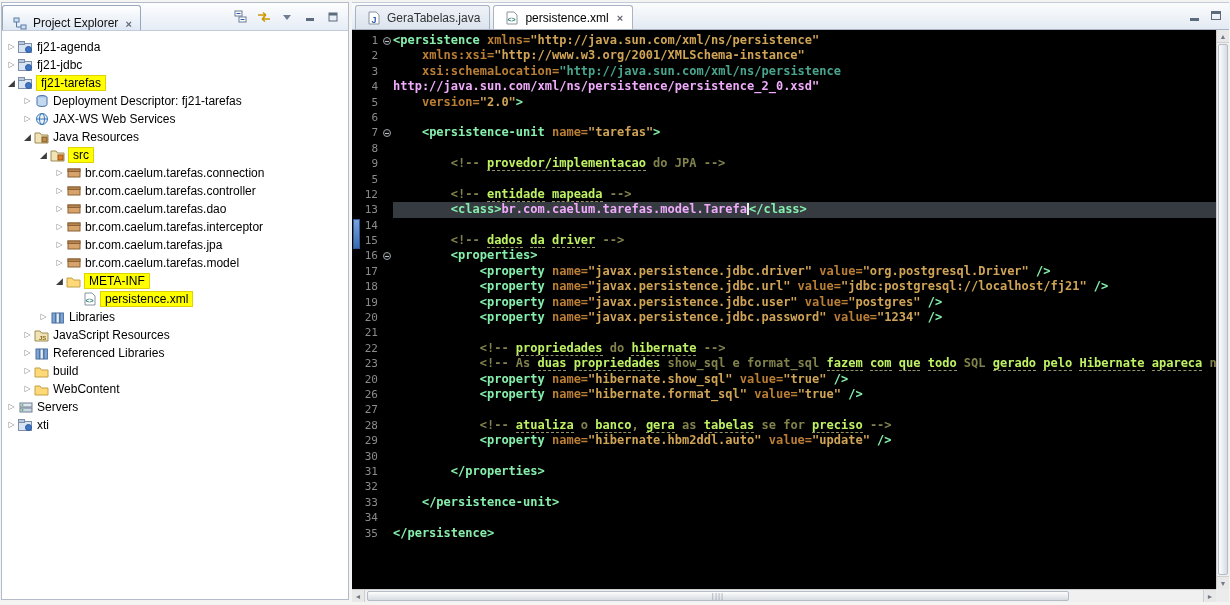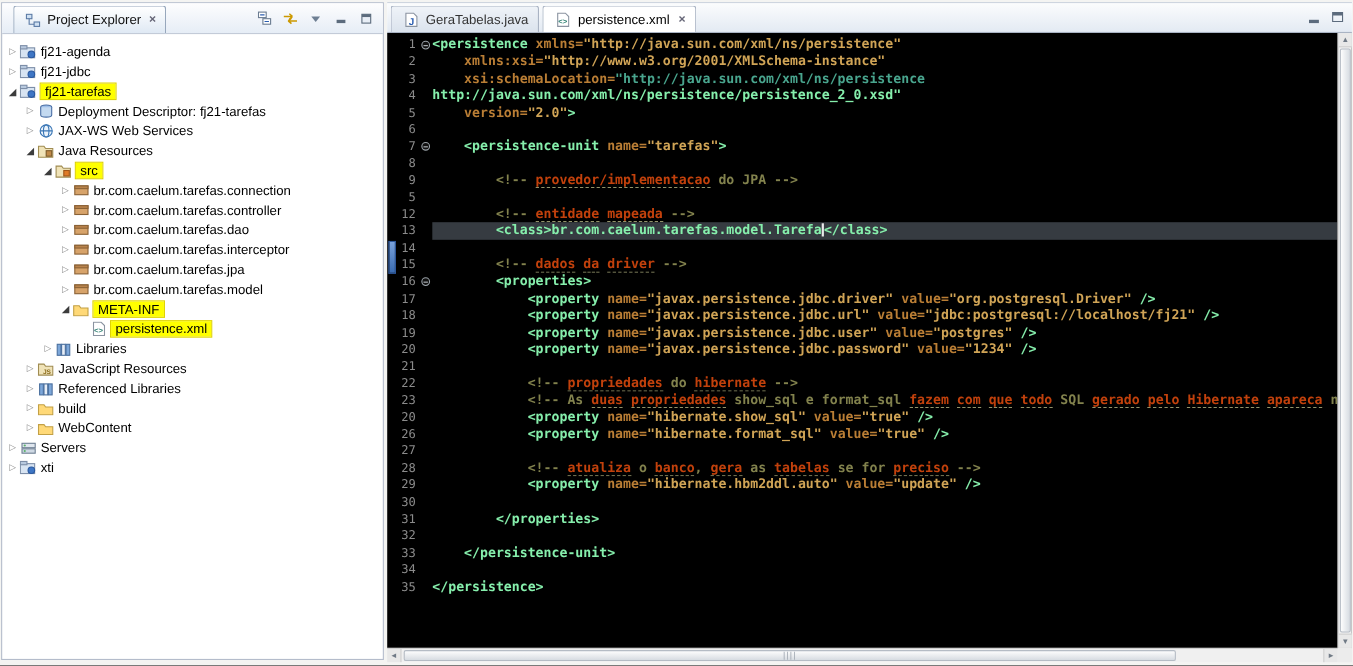--- a/index.html
+++ b/index.html
@@ -2,21 +2,21 @@
 <html><head>
 <meta charset="utf-8">
 <style>
   *{box-sizing:border-box;margin:0;padding:0}
   html,body{width:1230px;height:605px;overflow:hidden}
   body{background:#f4f4f2;font-family:"Liberation Sans",sans-serif;position:relative}
 
   
   .left-panel{position:absolute;left:1px;top:2px;width:348px;height:598px;background:#ffffff;border:1px solid #b4bccb}
   .panel-header{height:28px;background:linear-gradient(#fdfdfe,#e6edf6);border-bottom:1px solid #c3cbd8;display:flex;align-items:flex-end}
-  .pe-tab{display:flex;align-items:center;gap:5px;height:25px;padding:0 8px;background:linear-gradient(#ffffff,#dfe9f4);border:1px solid #97a7bc;border-bottom:none;border-radius:3px 3px 0 0;margin-left:10px;font-size:12px;color:#111;white-space:nowrap}
+  .pe-tab{display:flex;align-items:flex-end;gap:5px;height:25px;padding:0 8px;background:linear-gradient(#ffffff,#dfe9f4);border:1px solid #97a7bc;border-bottom:none;border-radius:3px 3px 0 0;margin-left:0;font-size:12px;color:#111;white-space:nowrap}
   .pe-close{color:#667;font-size:11px;font-weight:bold;cursor:default;padding-left:2px}
   .pe-toolbar{margin-left:auto;display:flex;align-items:center;gap:7px;padding:0 7px 6px 0}
   .tbtn{display:inline-flex;align-items:center;justify-content:center;width:16px;height:14px}
   .tree{padding-top:7px;font-size:12px;color:#000;overflow:hidden}
   .tree-row{display:flex;align-items:center;height:18px;white-space:nowrap}
   .arrow{width:11px;flex:none;text-align:center;font-size:8px;color:#8a8a8a;line-height:18px}
   .arrow.expanded{color:#3c3c3c;font-size:9px}
   .icon{display:inline-flex;align-items:center;justify-content:center;width:17px;flex:none}
   .tlabel{padding-left:3px}
   .tlabel.hl{background:#ffff00;outline:1px solid #e0d400;padding:0 4px;margin-left:3px}
@@ -40,23 +40,23 @@
   .foldcol{width:13px;flex:none;display:flex;align-items:center;justify-content:center}
   .fold{width:8px;height:8px;border:1px solid #9aa2a8;border-radius:50%;position:relative;background:#111}
   .fold::after{content:"";position:absolute;left:1px;right:1px;top:3px;border-top:1px solid #b8bec2}
   .lcontent{flex:1;white-space:pre;overflow:hidden;color:#dcdcdc}
   .code-line.current .lcontent{background:#363b41}
   .tk-p{color:#dcdcdc}
   .tk-t{color:#86efac}
   .tk-a{color:#ba7e35}
   .tk-v{color:#d0a456}
   .tk-vt{color:#49a58e}
-  .tk-w{color:#86efac}
+  .tk-w{color:#f0abfc}
   .tk-c{color:#82824d}
-  .tk-cu{color:#c2410c;border-bottom:1px dashed #93936a}
+  .tk-cu{color:#bef264;border-bottom:1px dashed #93936a}
   .tk-cr{display:inline-block;width:2px;height:12px;background:#eaeaea;vertical-align:-2px}
 
   
   .vscroll{width:13px;flex:none;background:#f0f0f0;border-left:1px solid #cfcfcf;position:relative}
   .varrow{position:absolute;left:0;right:0;height:13px;display:flex;align-items:center;justify-content:center;font-size:7px;color:#707a86;background:#e8e8e8}
   .varrow.up{top:0;border-bottom:1px solid #cfcfcf}
   .varrow.down{bottom:0;border-top:1px solid #cfcfcf}
   .vthumb{position:absolute;left:1px;right:1px;top:14px;bottom:14px;background:linear-gradient(90deg,#fdfdfd,#d7dce2);border:1px solid #b5bcc5;border-radius:2px}
   .hscroll{position:absolute;left:0;right:0;bottom:0;height:13px;background:#f0f0f0;border-top:1px solid #cfcfcf}
   .harrow{position:absolute;top:0;bottom:0;width:13px;display:flex;align-items:center;justify-content:center;font-size:7px;color:#707a86;background:#e8e8e8}

